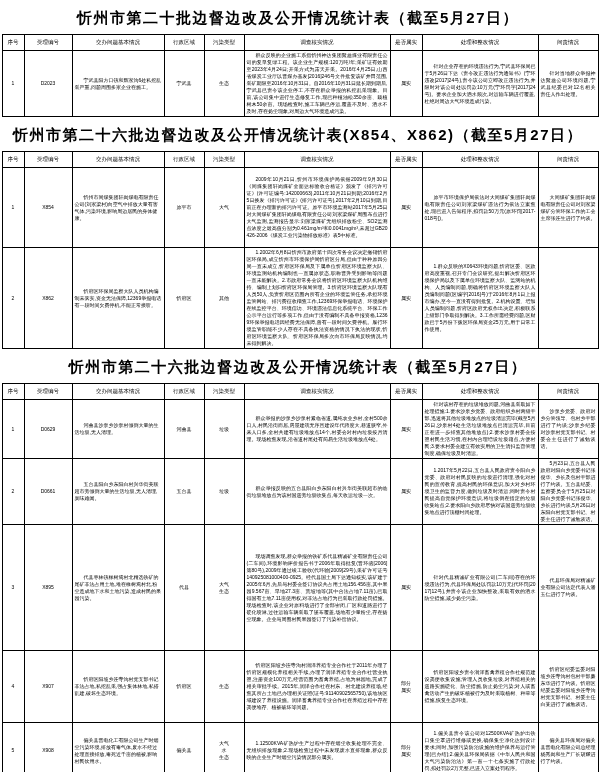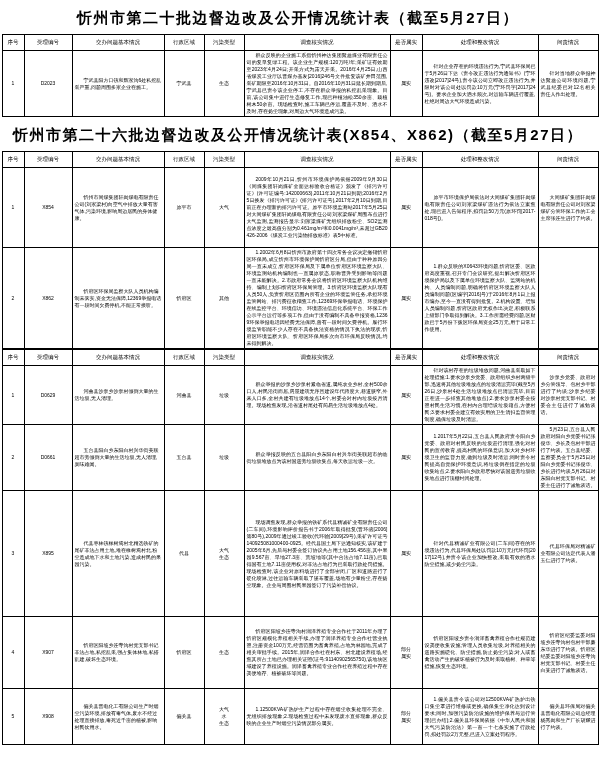--- a/index.html
+++ b/index.html
@@ -149,20 +149,21 @@
             <td class="pre">其他</td>
             <td class="just">1.2002年6月8日忻州市政府第十四次常务会议决定撤销忻府区环保局,成立忻州市环境保护局忻府区分局,但由于种种原因分局一直未成立,忻府区环保局及下属单位忻府区环境监察大队、环境监测站机构编制也一直属原状态,职称晋升受到影响等问题一直未能解决。2.市政府常务会议将忻府区环境监察大队机构维持、编制上划归忻府区环保局管理。3.忻府区环境监察大队现有人员50人,负责忻府区范围内所有企业的环境监管任务,承担环境监管网站、排污费征收稽查工作,12369环保举报电话、环境保护在线监控平台、环境信访、环境违法信息化系统平台、环保工作公示平台运行等多项工作,但由于没有编制不具备申报资格,12369环保举报电话因经费无法保障,曾有一段时间欠费停机。履行环境监管职能不少人存在不具备执法资格的情况下执法的现状,忻府区环境监察大队、忻府区环保局多次向市环保局反映情况,均未得到解决。</td>
             <td class="pre">属实</td>
             <td class="just">1.群众反映的X0643环境问题,忻府区委、区政府高度重视,召开专门会议研究,提出解决忻府区环境保护局以及下属单位环境监察大队、监测站的机构、人员编制问题,明确将忻府区环境监察大队人员编制问题(区编字[2016]号)于2016年8月1日上报市编办,至今一直没有得到批复。2.机构设置、增加人员编制问题,忻府区政府无权作出决定,积极联系上级部门争取得到解决。3.工作所需经费问题,区财政已于5月份下拨区环保局资金25万元,用于日常工作使用。</td>
             <td class="just"></td>
           </tr>
         </tbody>
       </table>
     </section>
     <section class="tbl-block">
+      <div class="tbl-title">忻州市第二十六批边督边改及公开情况统计表（截至5月27日）</div>
       <table class="grid t3">
         <colgroup>
           <col style="width: 22px;">
           <col style="width: 48px;">
           <col style="width: 92px;">
           <col style="width: 40px;">
           <col style="width: 40px;">
           <col style="width: 146px;">
           <col style="width: 32px;">
           <col style="width: 116px;">

